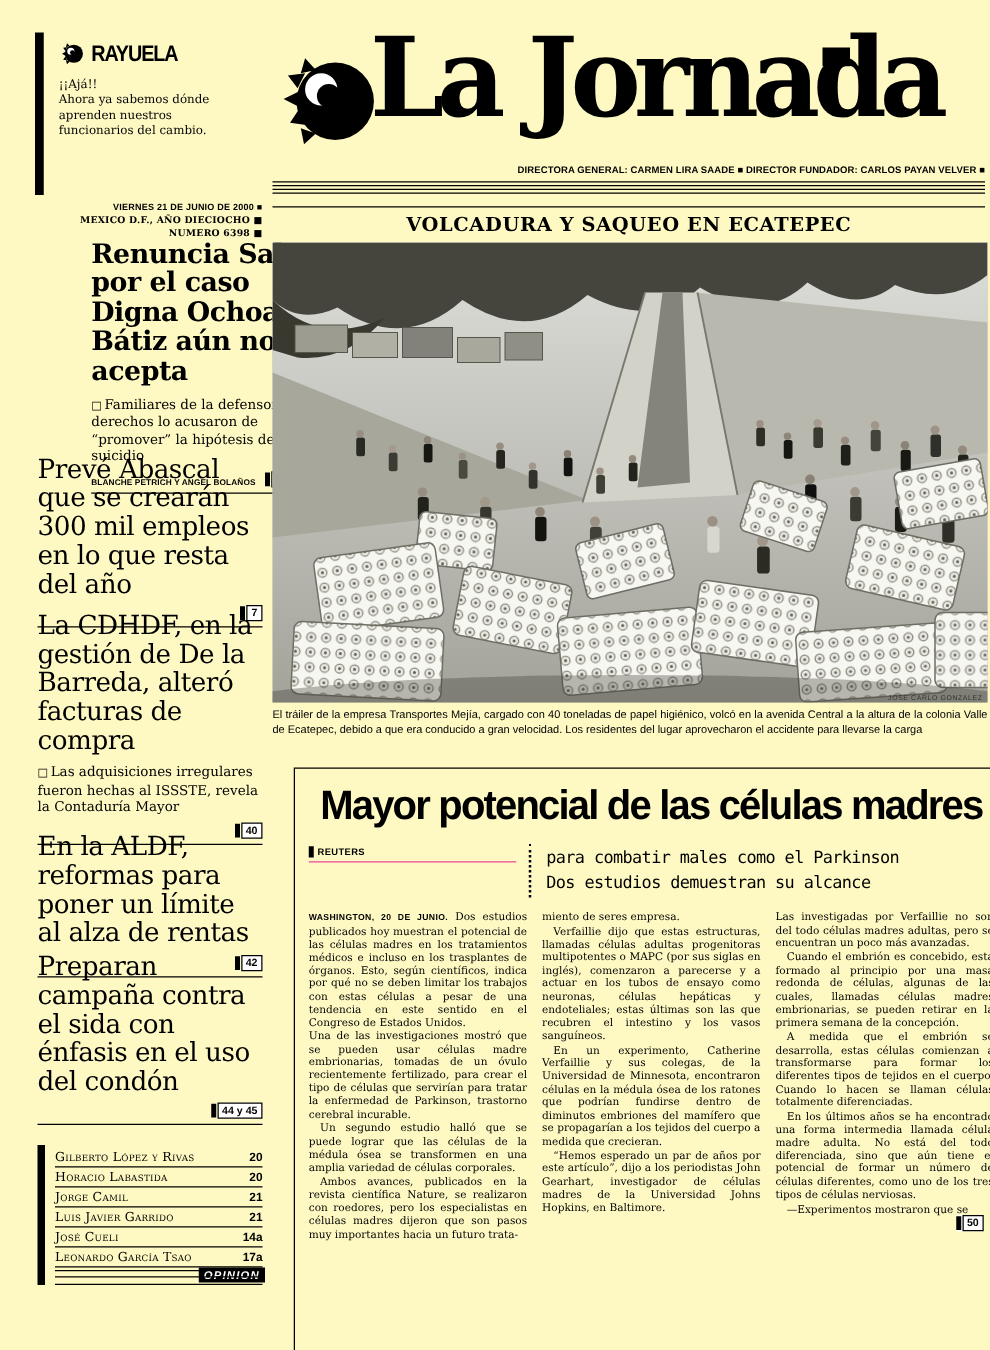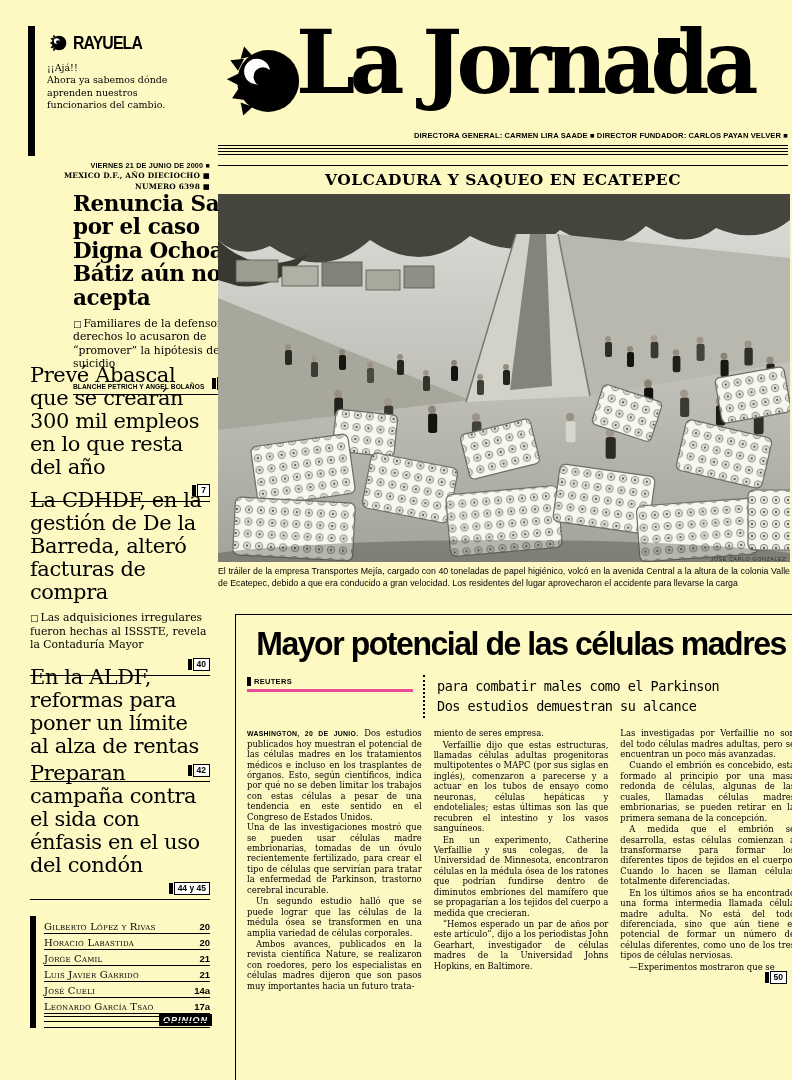--- a/index.html
+++ b/index.html
@@ -77,21 +77,21 @@
 
   
   .mainbox { position:absolute; left:235px; top:614px; width:572px; height:518px;
     border:1.5px solid #000; padding:8px 11px 6px 11px; }
   .main-head { text-align:center; font-family:"Liberation Sans", sans-serif;
     font-weight:bold; font-size:33px; letter-spacing:-1.5px; margin-top:2px; }
   .main-head span { display:inline-block; transform:scaleX(0.97); white-space:nowrap; }
   .subrow { display:flex; margin-top:12px; }
   .src { width:166px; padding-top:2px; }
   .src .srcline { display:flex; align-items:center; gap:3px;
-    border-bottom:3px solid #ec4899; padding-bottom:3px; }
+    border-bottom:1px solid #ec4899; padding-bottom:3px; }
   .src .marker { width:4px; height:9px; background:#000; }
   .src .srcname { font-family:"Liberation Sans", sans-serif; font-weight:bold;
     font-size:7.5px; letter-spacing:0.3px; }
   .subhead { flex:1; margin-left:10px; border-left:2px dotted #000; padding:2px 0 2px 12px;
     font-family:"DejaVu Sans Mono", monospace; font-size:13.5px; line-height:1.45;
     letter-spacing:-0.5px; }
   .bodycols { display:flex; gap:12px; margin-top:10px; position:relative; }
   .bcol { width:175px; font-size:8.45px; line-height:1.235; text-align:justify; }
   .bcol p { margin:0; }
   .bcol p + p { text-indent:9px; margin-top:1px; }

